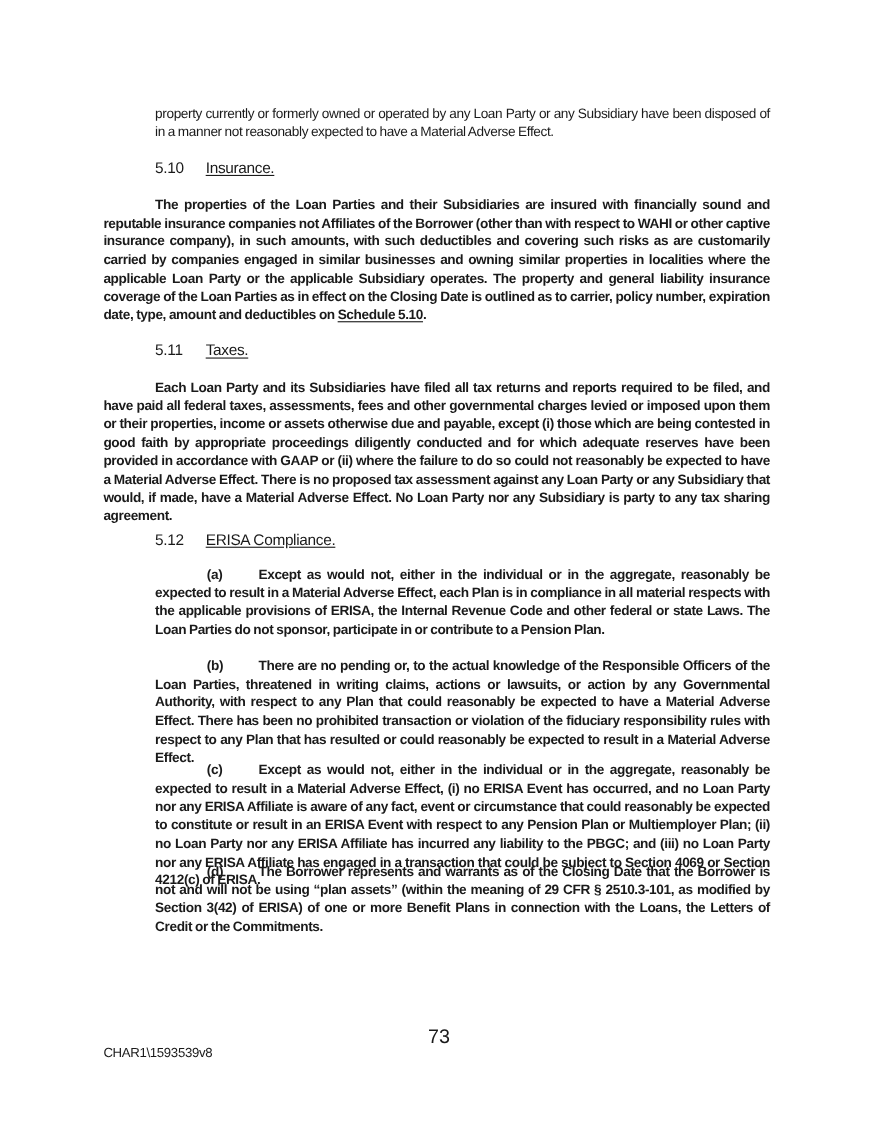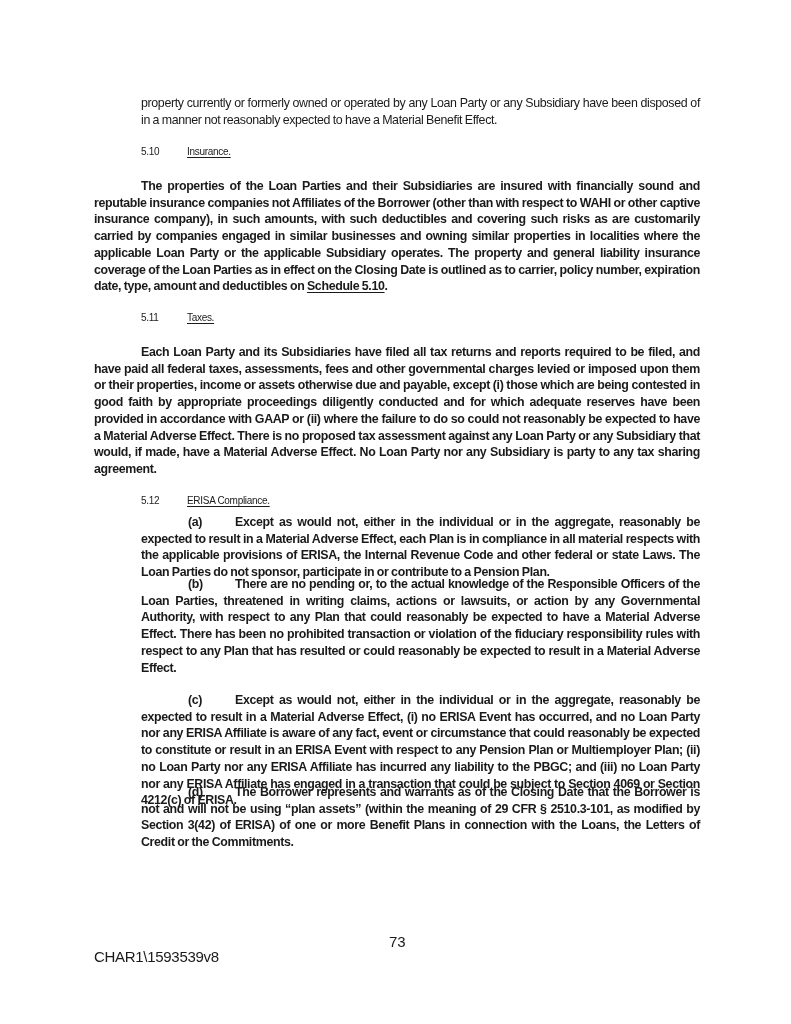--- a/index.html
+++ b/index.html
@@ -29,70 +29,70 @@
       word-spacing: -0.5px;
       text-align: justify;
     }
     .block.last-left { text-align-last: left; }
     .p-body { left: 94px; width: 606px; text-indent: 47px; font-weight: bold; }
     .p-sub { left: 141px; width: 559px; text-indent: 47px; font-weight: bold; }
     .p-cont { left: 141px; width: 559px; }
     .heading {
       position: absolute;
       left: 141px;
-      font-size: 10px;
+      font-size: 14px;
       line-height: 16.7px;
       letter-spacing: -0.3px;
     }
     .heading .num { display: inline-block; width: 46px; }
     .heading .title { text-decoration: underline; text-underline-offset: 2px; }
     .sub-label { display: inline-block; width: 47px; text-indent: 0; }
     .u { text-decoration: underline; text-underline-offset: 2px; }
     .page-number {
       position: absolute;
       left: 389px;
       top: 934px;
-      font-size: 15px;
+      font-size: 18px;
       line-height: 16px;
     }
     .doc-id {
       position: absolute;
       left: 94px;
       top: 951px;
-      font-size: 15px;
+      font-size: 12px;
       line-height: 12px;
       letter-spacing: -0.3px;
     }
   </style>
 </head>
 <body>
 
 <div class="page">
 
-  <div class="block p-cont last-left" style="top:95px;">property currently or formerly owned or operated by any Loan Party or any Subsidiary have been disposed of in a manner not reasonably expected to have a Material Benefit Effect.</div>
+  <div class="block p-cont last-left" style="top:95px;">property currently or formerly owned or operated by any Loan Party or any Subsidiary have been disposed of in a manner not reasonably expected to have a Material Adverse Effect.</div>
 
   <div class="heading" style="top:144px;">
     <span class="num">5.10</span><span class="title">Insurance.</span>
   </div>
   <div class="block p-body last-left" style="top:178px;"><span>The properties of the Loan Parties and their Subsidiaries are insured with financially sound and reputable insurance companies not Affiliates of the Borrower (other than with respect to WAHI or other captive insurance company), in such amounts, with such deductibles and covering such risks as are customarily carried by companies engaged in similar businesses and owning similar properties in localities where the applicable Loan Party or the applicable Subsidiary operates.  The property and general liability insurance coverage of the Loan Parties as in effect on the Closing Date is outlined as to carrier, policy number, expiration date, type, amount and deductibles on </span><span class="u">Schedule 5.10</span><span>.</span></div>
 
   <div class="heading" style="top:310px;">
     <span class="num">5.11</span><span class="title">Taxes.</span>
   </div>
   <div class="block p-body last-left" style="top:344px;">Each Loan Party and its Subsidiaries have filed all tax returns and reports required to be filed, and have paid all federal taxes, assessments, fees and other governmental charges levied or imposed upon them or their properties, income or assets otherwise due and payable, except (i) those which are being contested in good faith by appropriate proceedings diligently conducted and for which adequate reserves have been provided in accordance with GAAP or (ii) where the failure to do so could not reasonably be expected to have a Material Adverse Effect.  There is no proposed tax assessment against any Loan Party or any Subsidiary that would, if made, have a Material Adverse Effect.  No Loan Party nor any Subsidiary is party to any tax sharing agreement.</div>
 
-  <div class="heading" style="top:493px;">
+  <div class="heading" style="top:482px;">
     <span class="num">5.12</span><span class="title">ERISA Compliance.</span>
   </div>
 
   <div class="block p-sub last-left" style="top:514px;">
     <span class="sub-label">(a)</span><span>Except as would not, either in the individual or in the aggregate, reasonably be expected to result in a Material Adverse Effect, each Plan is in compliance in all material respects with the applicable provisions of ERISA, the Internal Revenue Code and other federal or state Laws.  The Loan Parties do not sponsor, participate in or contribute to a Pension Plan.</span>
   </div>
 
-  <div class="block p-sub last-left" style="top:576px;">
+  <div class="block p-sub last-left" style="top:597px;">
     <span class="sub-label">(b)</span><span>There are no pending or, to the actual knowledge of the Responsible Officers of the Loan Parties, threatened in writing claims, actions or lawsuits, or action by any Governmental Authority, with respect to any Plan that could reasonably be expected to have a Material Adverse Effect.  There has been no prohibited transaction or violation of the fiduciary responsibility rules with respect to any Plan that has resulted or could reasonably be expected to result in a Material Adverse Effect.</span>
   </div>
 
   <div class="block p-sub last-left" style="top:692px;">
     <span class="sub-label">(c)</span><span>Except as would not, either in the individual or in the aggregate, reasonably be expected to result in a Material Adverse Effect, (i) no ERISA Event has occurred, and no Loan Party nor any ERISA Affiliate is aware of any fact, event or circumstance that could reasonably be expected to constitute or result in an ERISA Event with respect to any Pension Plan or Multiemployer Plan; (ii) no Loan Party nor any ERISA Affiliate has incurred any liability to the PBGC; and (iii) no Loan Party nor any ERISA Affiliate has engaged in a transaction that could be subject to Section 4069 or Section 4212(c) of ERISA.</span>
   </div>
 
   <div class="block p-sub last-left" style="top:784px;">
     <span class="sub-label">(d)</span><span>The Borrower represents and warrants as of the Closing Date that the Borrower is not and will not be using “plan assets” (within the meaning of 29 CFR § 2510.3-101, as modified by Section 3(42) of ERISA) of one or more Benefit Plans in connection with the Loans, the Letters of Credit or the Commitments.</span>
   </div>

